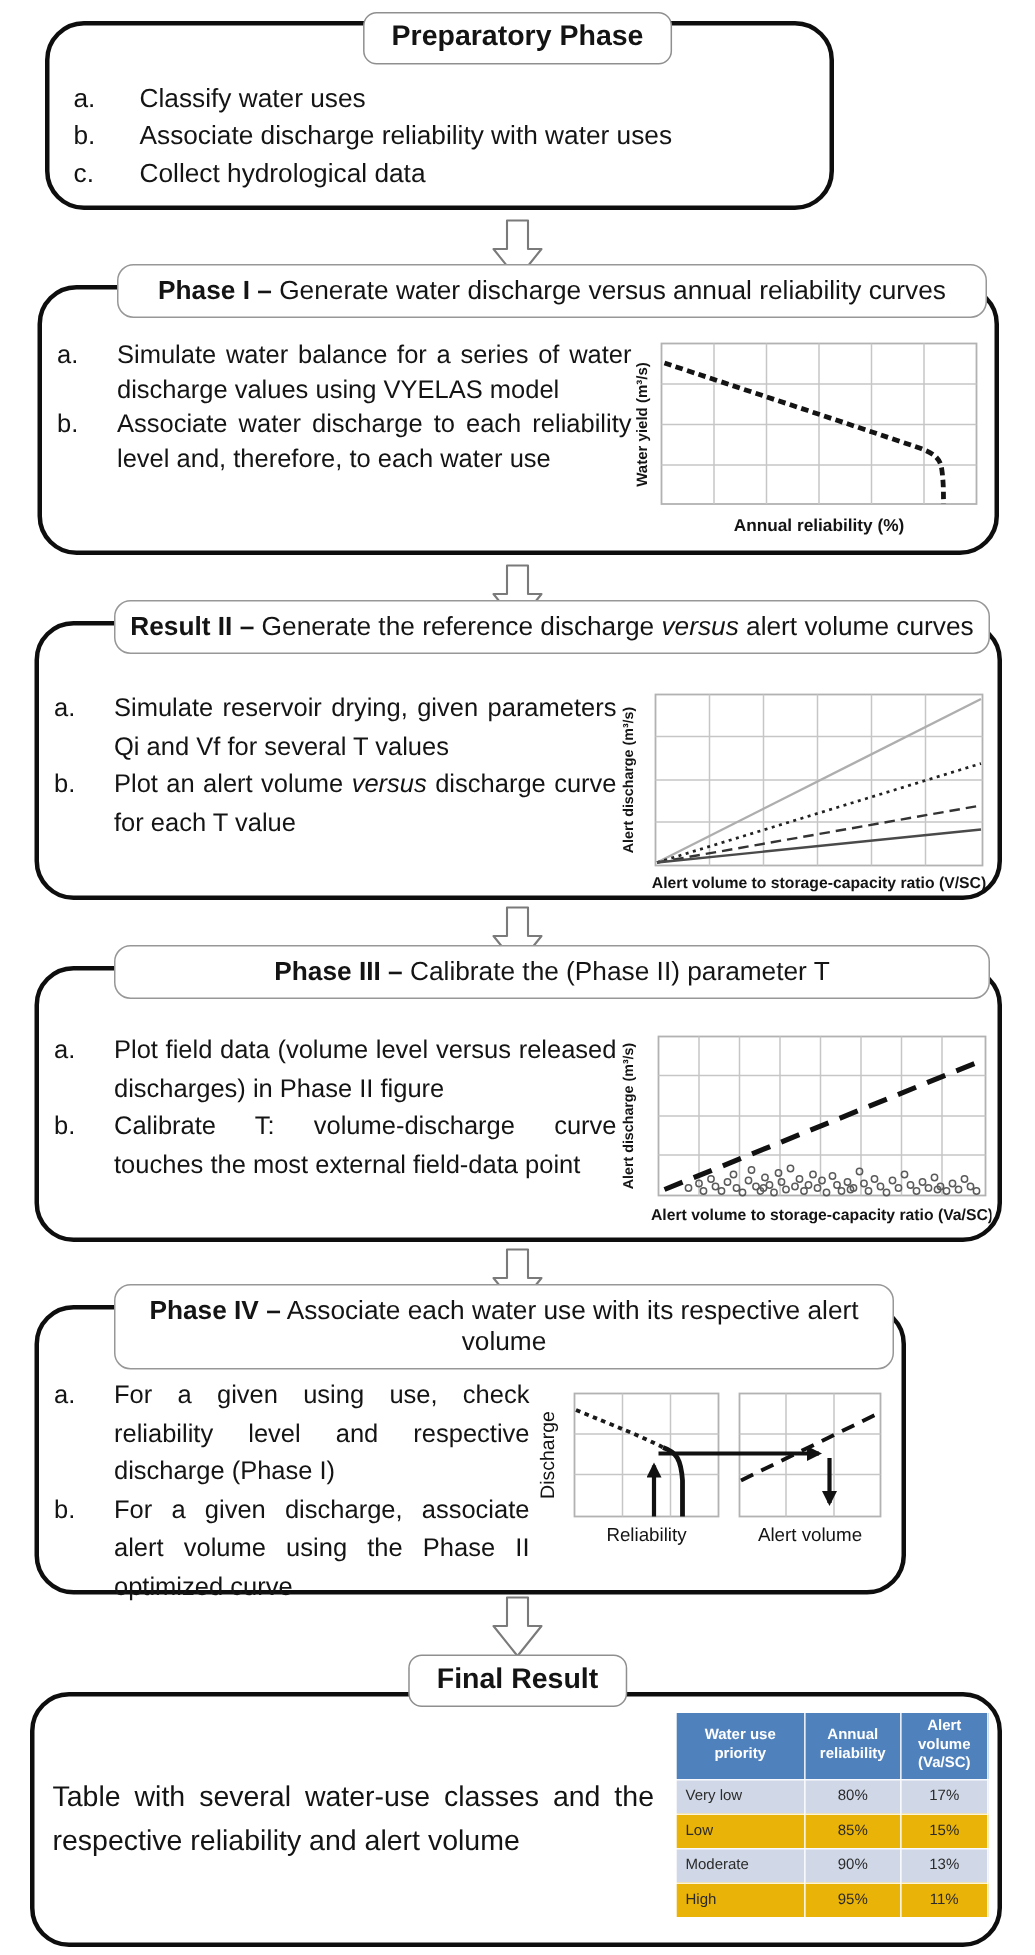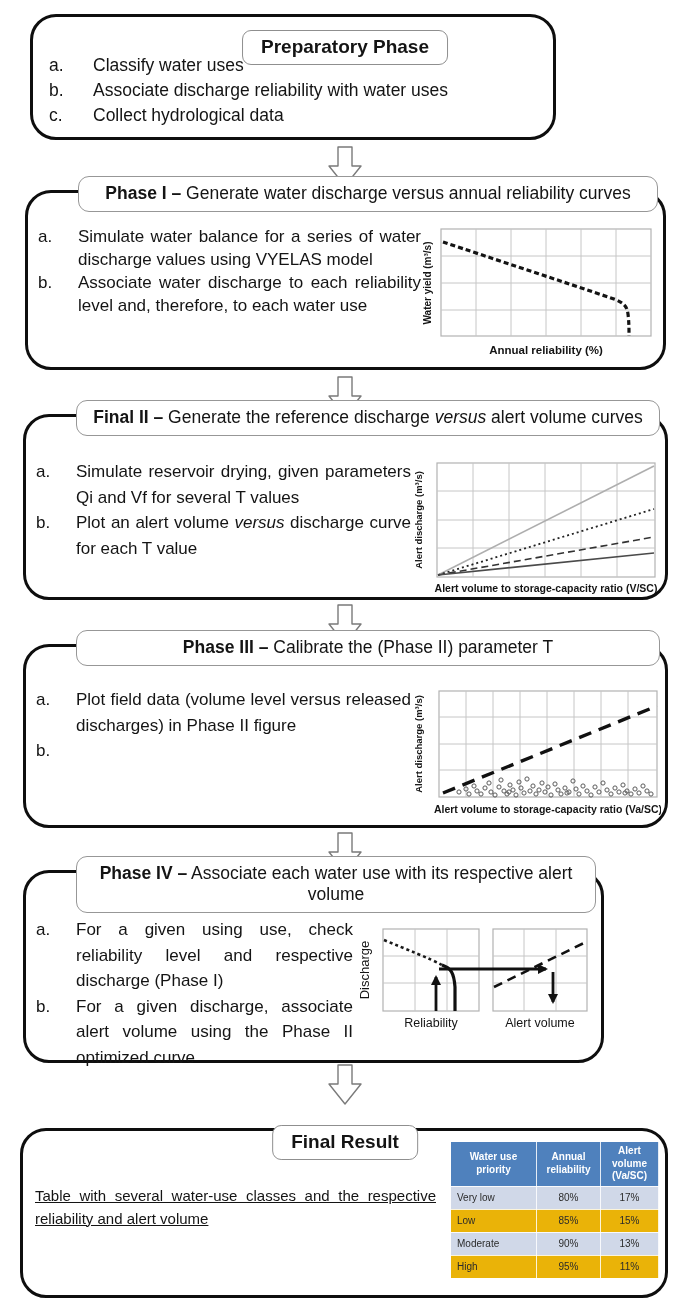--- a/index.html
+++ b/index.html
@@ -2,21 +2,21 @@
 <html><head>
 <meta charset="utf-8">
 <style>
   html,body { margin:0; padding:0; background:#fff; font-family:"Liberation Sans",sans-serif; color:#141414; }
   .page { position:relative; width:690px; height:1303px; background:#fff; overflow:hidden; }
 
   .bigbox { position:absolute; background:#fff; border:3.5px solid #0e0e0e; border-radius:26px; box-sizing:border-box; }
 
   .bubble { position:absolute; left:345px; transform:translateX(-50%); background:#fff;
             border:1.6px solid #8f8f8f; border-radius:9px; font-weight:bold; font-size:19px;
-            padding:5px 18px 6px; white-space:nowrap; z-index:3;margin-top:22px; }
+            padding:5px 18px 6px; white-space:nowrap; z-index:3; }
 
   .phase-title { position:absolute; left:21px; right:5px; top:-17px; background:#fff;
                  border:1.5px solid #979797; border-radius:11px; text-align:center;
                  font-size:17.5px; padding:6px 4px 7px; z-index:3; box-sizing:border-box;margin-left:29px; }
   .tb { font-weight:bold; }
   .ti { font-style:italic; }
 
   .content-row { display:flex; align-items:flex-start; }
   .items { flex:1; min-width:0; }
   .item { display:flex; margin:0; }
@@ -32,21 +32,21 @@
   .blockarrow { position:absolute; left:328px; width:34px; height:41px; z-index:2; }
 
   .chartcol { flex:0 0 auto; }
 
   svg text { font-family:"Liberation Sans",sans-serif; }
   .axlab { font-weight:bold; fill:#141414; }
   .gridln { stroke:#c6c6c6; stroke-width:1; }
   .plotfr { fill:none; stroke:#b2b2b2; stroke-width:1.2; }
   .scatter-pt { fill:none; stroke:#5a5a5a; stroke-width:1; }
 
-  .final-text { font-size:15px; line-height:1.5; text-align:justify;text-decoration:underline; }
+  .final-text { font-size:19px; line-height:1.5; text-align:justify; }
 
   .rtable { border-collapse:collapse; font-size:10px; table-layout:fixed; }
   .rtable th { background:#4F81BD; color:#fff; font-weight:bold; text-align:center;
                padding:3px 3px; border:1px solid rgba(255,255,255,.85); line-height:1.25; }
   .rtable td { padding:5.5px 4px; border:1px solid rgba(255,255,255,.85); text-align:center; color:#2b2b2b; }
   .rtable td:first-child { text-align:left; padding-left:6px; }
   .rtable tr.band-a td { background:#D0D8E8; }
   .rtable tr.band-b td { background:#eab308; }
 </style>
 </head>
@@ -110,21 +110,21 @@
         </svg>
       </div>
     </div>
   </div>
 
   <svg class="blockarrow" style="top:376px;" viewBox="0 0 34 41">
     <polygon points="10,1 24,1 24,20 33,20 17,40 1,20 10,20" fill="#fff" stroke="#7a7a7a" stroke-width="1.4" stroke-linejoin="round"></polygon>
   </svg>
 
   <div class="bigbox" style="left:23px; top:414px; width:645px; height:186px; padding:42px 4px 4px 10px;">
-    <div class="phase-title"><span class="tb">Final II –</span><span> Generate the reference discharge </span><span class="ti">versus</span><span> alert volume curves</span></div>
+    <div class="phase-title"><span class="tb">Result II –</span><span> Generate the reference discharge </span><span class="ti">versus</span><span> alert volume curves</span></div>
     <div class="content-row">
       <div class="items p2-items">
         <div class="item">
           <span class="marker">a.</span>
           <span class="txt">Simulate reservoir drying, given parameters Qi and Vf for several T values</span>
         </div>
         <div class="item">
           <span class="marker">b.</span>
           <span class="txt"><span>Plot an alert volume </span><span class="ti">versus</span><span> discharge curve for each T value</span></span>
         </div>
@@ -162,20 +162,21 @@
   <div class="bigbox" style="left:23px; top:644px; width:645px; height:184px; padding:40px 4px 4px 10px;">
     <div class="phase-title"><span class="tb">Phase III –</span><span> Calibrate the (Phase II) parameter T</span><span class="ti"></span><span></span></div>
     <div class="content-row">
       <div class="items p3-items">
         <div class="item">
           <span class="marker">a.</span>
           <span class="txt">Plot field data (volume level versus released discharges) in Phase II figure</span>
         </div>
         <div class="item">
           <span class="marker">b.</span>
+          <span class="txt">Calibrate T: volume-discharge curve touches the most external field-data point</span>
         </div>
       </div>
       <div class="chartcol">
         <svg width="250" height="138" viewBox="0 0 250 138">
           <g>
             <rect x="28" y="4" width="218" height="106" class="plotfr"></rect>
             <line x1="55" y1="4" x2="55" y2="110" class="gridln"></line>
               <line x1="82" y1="4" x2="82" y2="110" class="gridln"></line>
             <line x1="109" y1="4" x2="109" y2="110" class="gridln"></line>
               <line x1="136" y1="4" x2="136" y2="110" class="gridln"></line>

